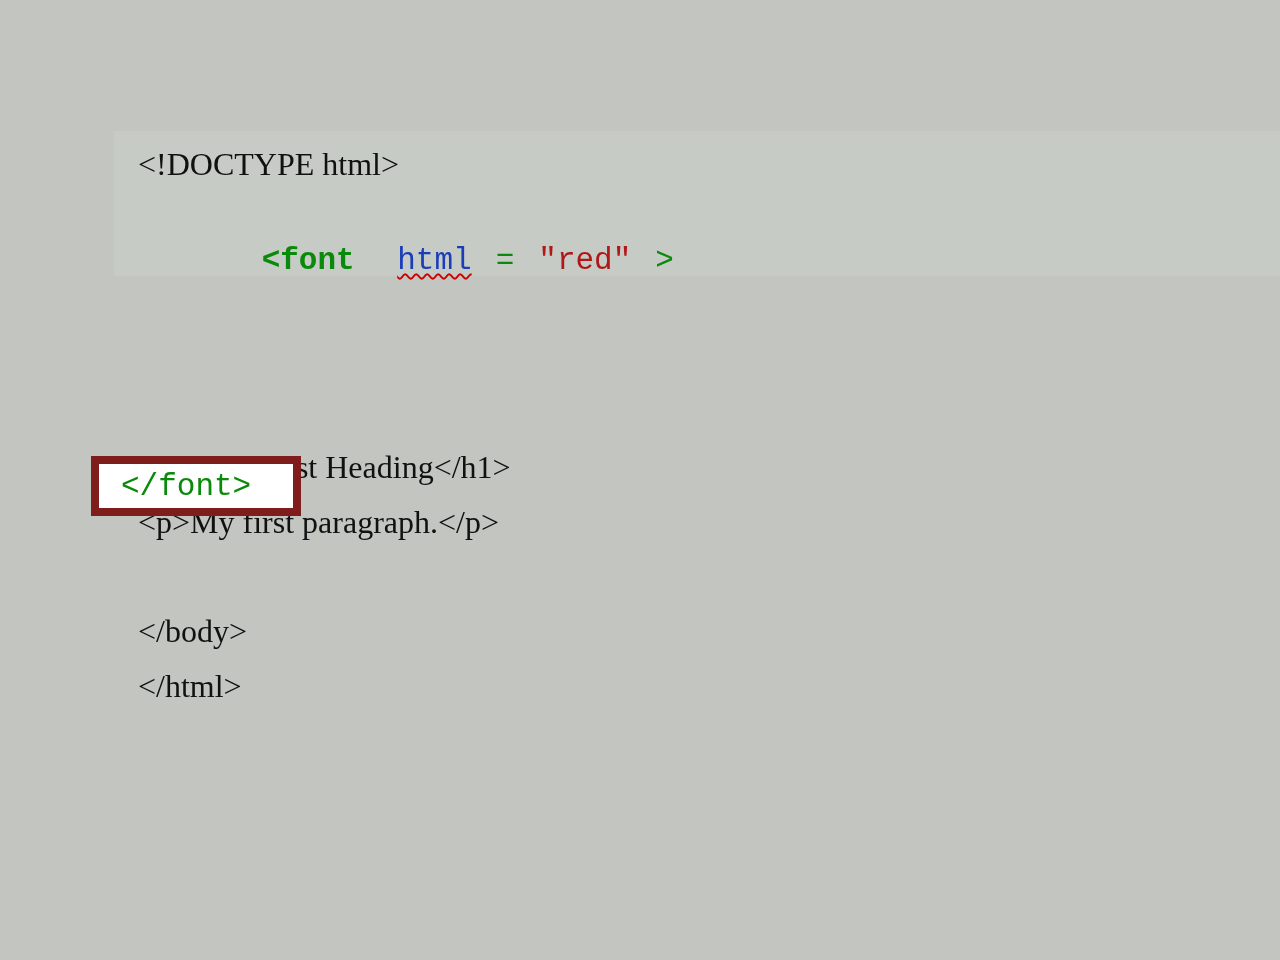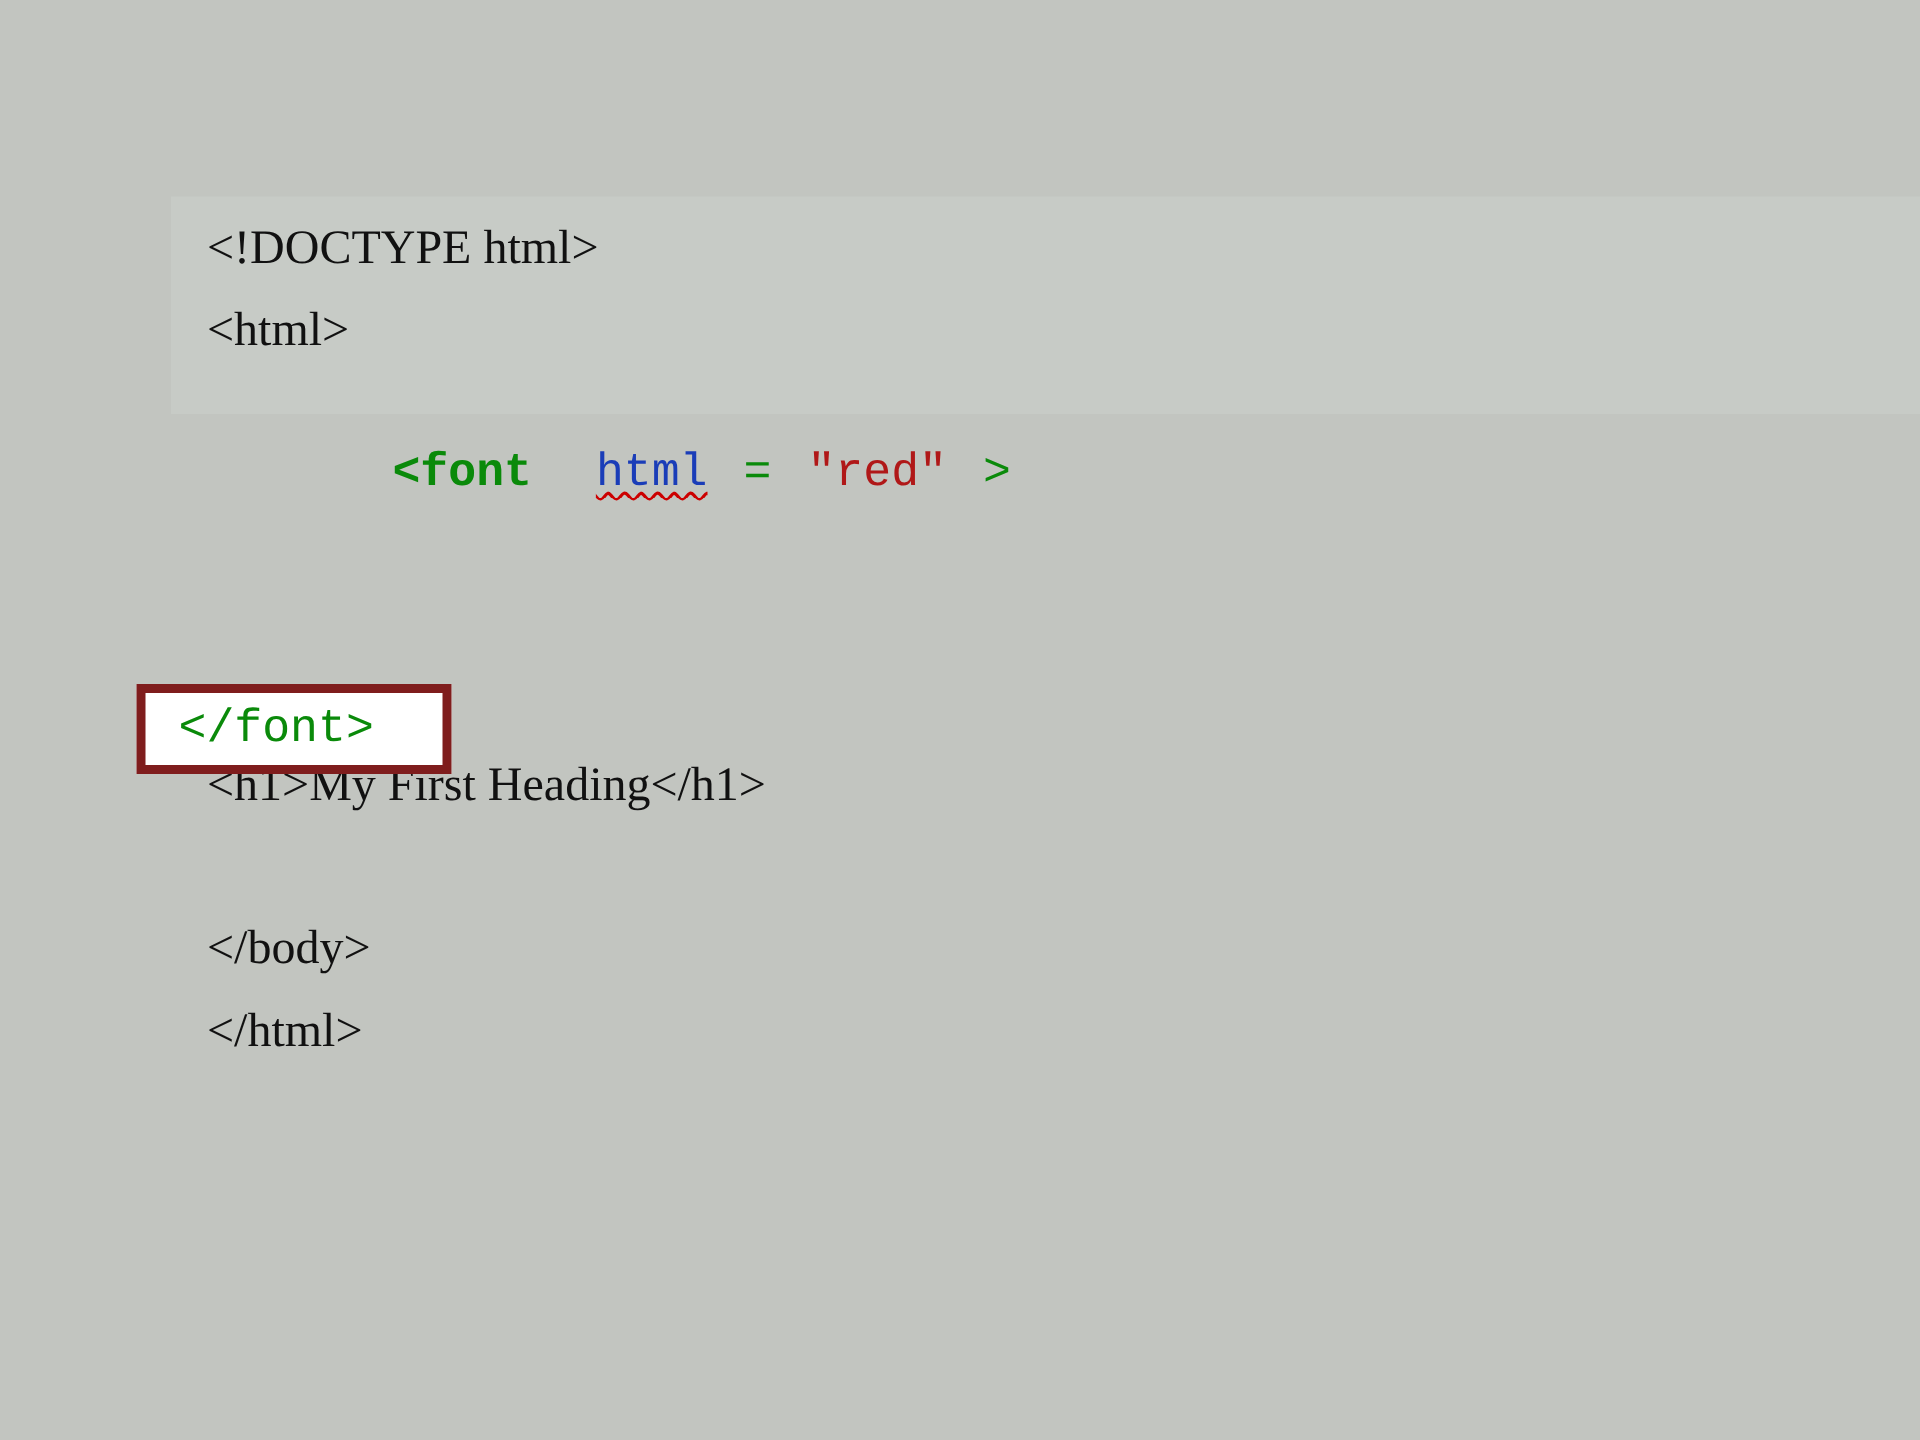--- a/index.html
+++ b/index.html
@@ -41,21 +41,21 @@
     .eq { color: #0a8a0a; }
     .val-red { color: #b01818; }
     .close-bracket { color: #0a8a0a; }
     .blank { height: 43px; }
     .highlight-box {
       position: absolute;
       left: 55px;
       top: 420px;
       width: 210px;
       height: 60px;
-      border: 6px solid #7f1d1d;
+      border: 8px solid #7f1d1d;
       background: #ffffff;
       display: flex;
       align-items: center;
       padding-left: 10px;
       z-index: 10;
     }
     .highlight-text {
       font-family: 'Courier New', Courier, monospace;
       font-size: 31px;
       color: #0a8a0a;
@@ -63,27 +63,27 @@
     .line-stack { position: relative; z-index: 2; }
   </style>
 </head>
 <body>
 
 <div class="selected-bg"></div>
 
 <div class="editor-area">
   <div class="line-stack">
     <div class="code-line">&lt;!DOCTYPE html&gt;</div>
-    <div class="code-line">&lt;html&gt;</div>
     <div class="code-line mono">
       <span class="tag-green">&lt;font </span><span class="attr-blue">html</span><span class="eq">=</span><span class="val-red">"red"</span><span class="close-bracket">&gt;</span>
     </div>
     <div class="blank"></div>
     <div class="blank"></div>
     <div class="code-line">&lt;h1&gt;My First Heading&lt;/h1&gt;</div>
+    <div class="code-line">&lt;p&gt;My first paragraph.&lt;/p&gt;</div>
     <div class="code-line mono tag-green" style="visibility:hidden;">&lt;/font&gt;</div>
     <div class="code-line">&lt;/body&gt;</div>
     <div class="code-line">&lt;/html&gt;</div>
   </div>
 </div>
 
 <div class="highlight-box">
   <span class="highlight-text">&lt;/font&gt;</span>
 </div>
 

